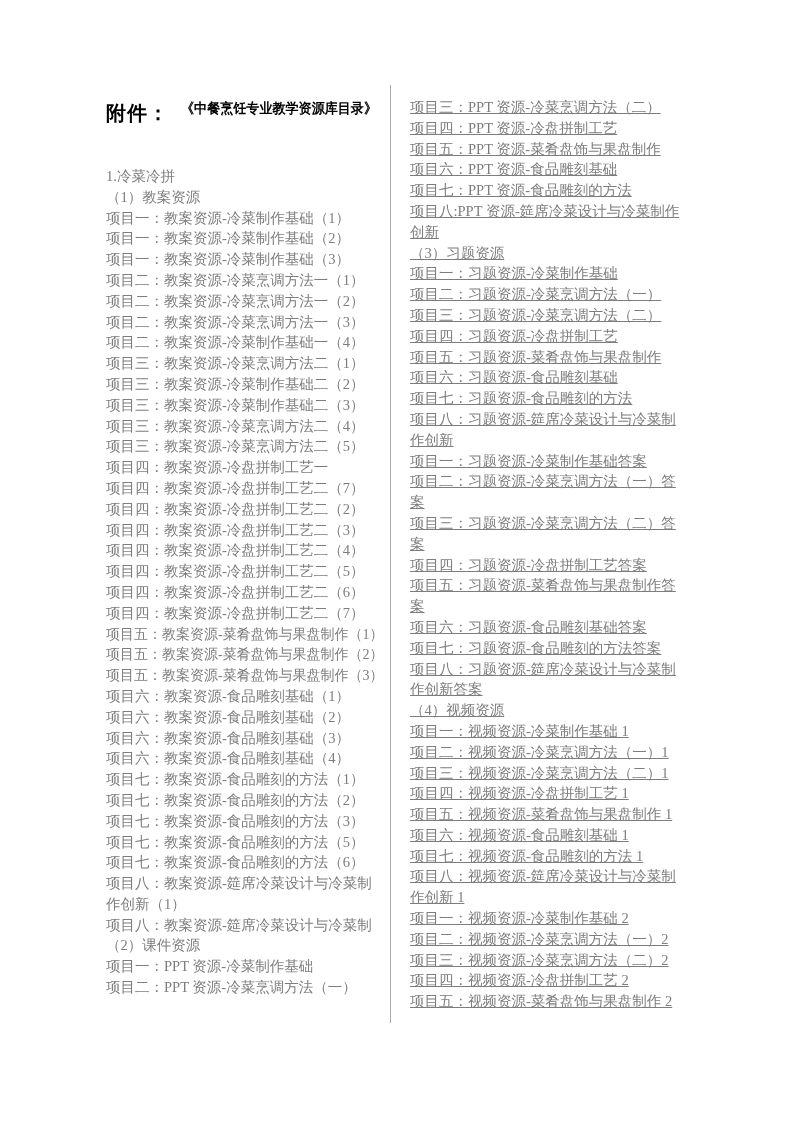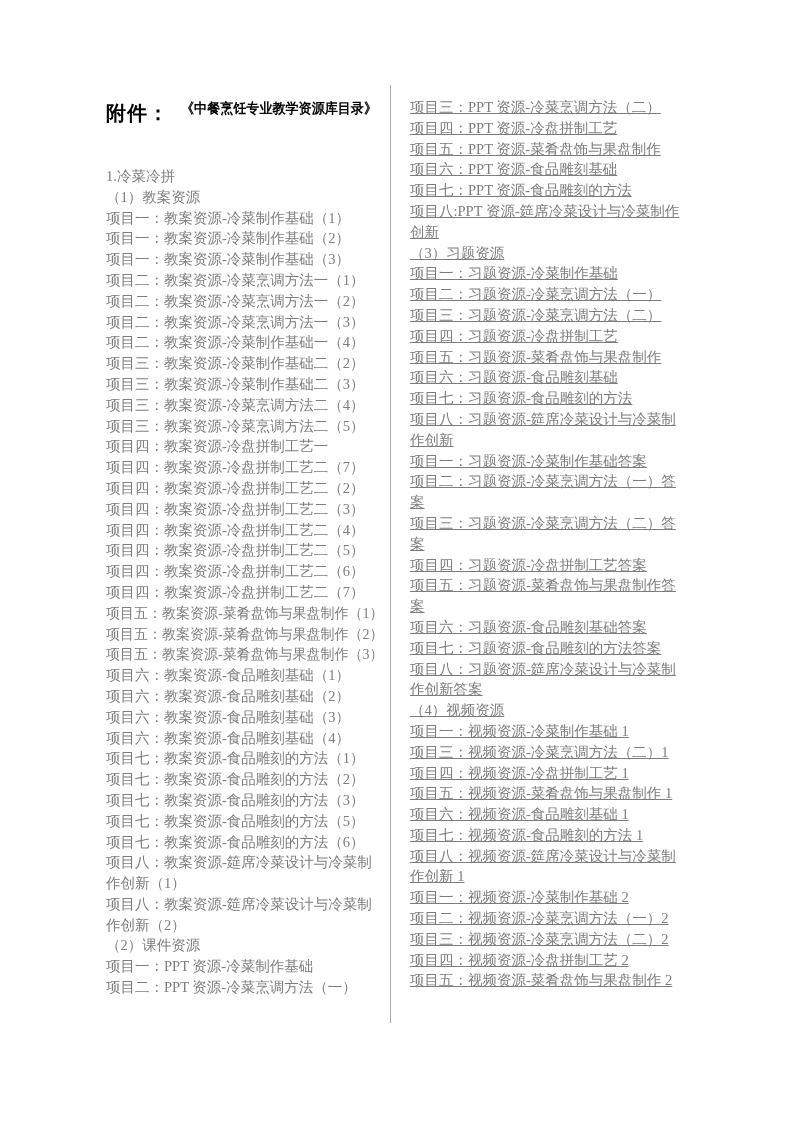--- a/index.html
+++ b/index.html
@@ -63,20 +63,21 @@
   <div class="col col-left">
       <div class="line">1.冷菜冷拼</div>
       <div class="line">（1）教案资源</div>
       <div class="line">项目一：教案资源-冷菜制作基础（1）</div>
       <div class="line">项目一：教案资源-冷菜制作基础（2）</div>
       <div class="line">项目一：教案资源-冷菜制作基础（3）</div>
       <div class="line">项目二：教案资源-冷菜烹调方法一（1）</div>
       <div class="line">项目二：教案资源-冷菜烹调方法一（2）</div>
       <div class="line">项目二：教案资源-冷菜烹调方法一（3）</div>
       <div class="line">项目二：教案资源-冷菜制作基础一（4）</div>
+      <div class="line">项目三：教案资源-冷菜烹调方法二（1）</div>
       <div class="line">项目三：教案资源-冷菜制作基础二（2）</div>
       <div class="line">项目三：教案资源-冷菜制作基础二（3）</div>
       <div class="line">项目三：教案资源-冷菜烹调方法二（4）</div>
       <div class="line">项目三：教案资源-冷菜烹调方法二（5）</div>
       <div class="line">项目四：教案资源-冷盘拼制工艺一</div>
       <div class="line">项目四：教案资源-冷盘拼制工艺二（7）</div>
       <div class="line">项目四：教案资源-冷盘拼制工艺二（2）</div>
       <div class="line">项目四：教案资源-冷盘拼制工艺二（3）</div>
       <div class="line">项目四：教案资源-冷盘拼制工艺二（4）</div>
       <div class="line">项目四：教案资源-冷盘拼制工艺二（5）</div>
@@ -90,21 +91,20 @@
       <div class="line">项目六：教案资源-食品雕刻基础（3）</div>
       <div class="line">项目六：教案资源-食品雕刻基础（4）</div>
       <div class="line">项目七：教案资源-食品雕刻的方法（1）</div>
       <div class="line">项目七：教案资源-食品雕刻的方法（2）</div>
       <div class="line">项目七：教案资源-食品雕刻的方法（3）</div>
       <div class="line">项目七：教案资源-食品雕刻的方法（5）</div>
       <div class="line">项目七：教案资源-食品雕刻的方法（6）</div>
       <div class="line">项目八：教案资源-筵席冷菜设计与冷菜制</div>
       <div class="line">作创新（1）</div>
       <div class="line">项目八：教案资源-筵席冷菜设计与冷菜制</div>
-      <div class="line">作创新（2）</div>
       <div class="line">（2）课件资源</div>
       <div class="line">项目一：PPT 资源-冷菜制作基础</div>
       <div class="line">项目二：PPT 资源-冷菜烹调方法（一）</div>
     </div>
 
   <div class="col col-right">
       <div class="line">项目三：PPT 资源-冷菜烹调方法（二）</div>
       <div class="line">项目四：PPT 资源-冷盘拼制工艺</div>
       <div class="line">项目五：PPT 资源-菜肴盘饰与果盘制作</div>
       <div class="line">项目六：PPT 资源-食品雕刻基础</div>
@@ -128,20 +128,21 @@
       <div class="line">案</div>
       <div class="line">项目四：习题资源-冷盘拼制工艺答案</div>
       <div class="line">项目五：习题资源-菜肴盘饰与果盘制作答</div>
       <div class="line">案</div>
       <div class="line">项目六：习题资源-食品雕刻基础答案</div>
       <div class="line">项目七：习题资源-食品雕刻的方法答案</div>
       <div class="line">项目八：习题资源-筵席冷菜设计与冷菜制</div>
       <div class="line">作创新答案</div>
       <div class="line">（4）视频资源</div>
       <div class="line">项目一：视频资源-冷菜制作基础 1</div>
+      <div class="line">项目二：视频资源-冷菜烹调方法（一）1</div>
       <div class="line">项目三：视频资源-冷菜烹调方法（二）1</div>
       <div class="line">项目四：视频资源-冷盘拼制工艺 1</div>
       <div class="line">项目五：视频资源-菜肴盘饰与果盘制作 1</div>
       <div class="line">项目六：视频资源-食品雕刻基础 1</div>
       <div class="line">项目七：视频资源-食品雕刻的方法 1</div>
       <div class="line">项目八：视频资源-筵席冷菜设计与冷菜制</div>
       <div class="line">作创新 1</div>
       <div class="line">项目一：视频资源-冷菜制作基础 2</div>
       <div class="line">项目二：视频资源-冷菜烹调方法（一）2</div>
       <div class="line">项目三：视频资源-冷菜烹调方法（二）2</div>

